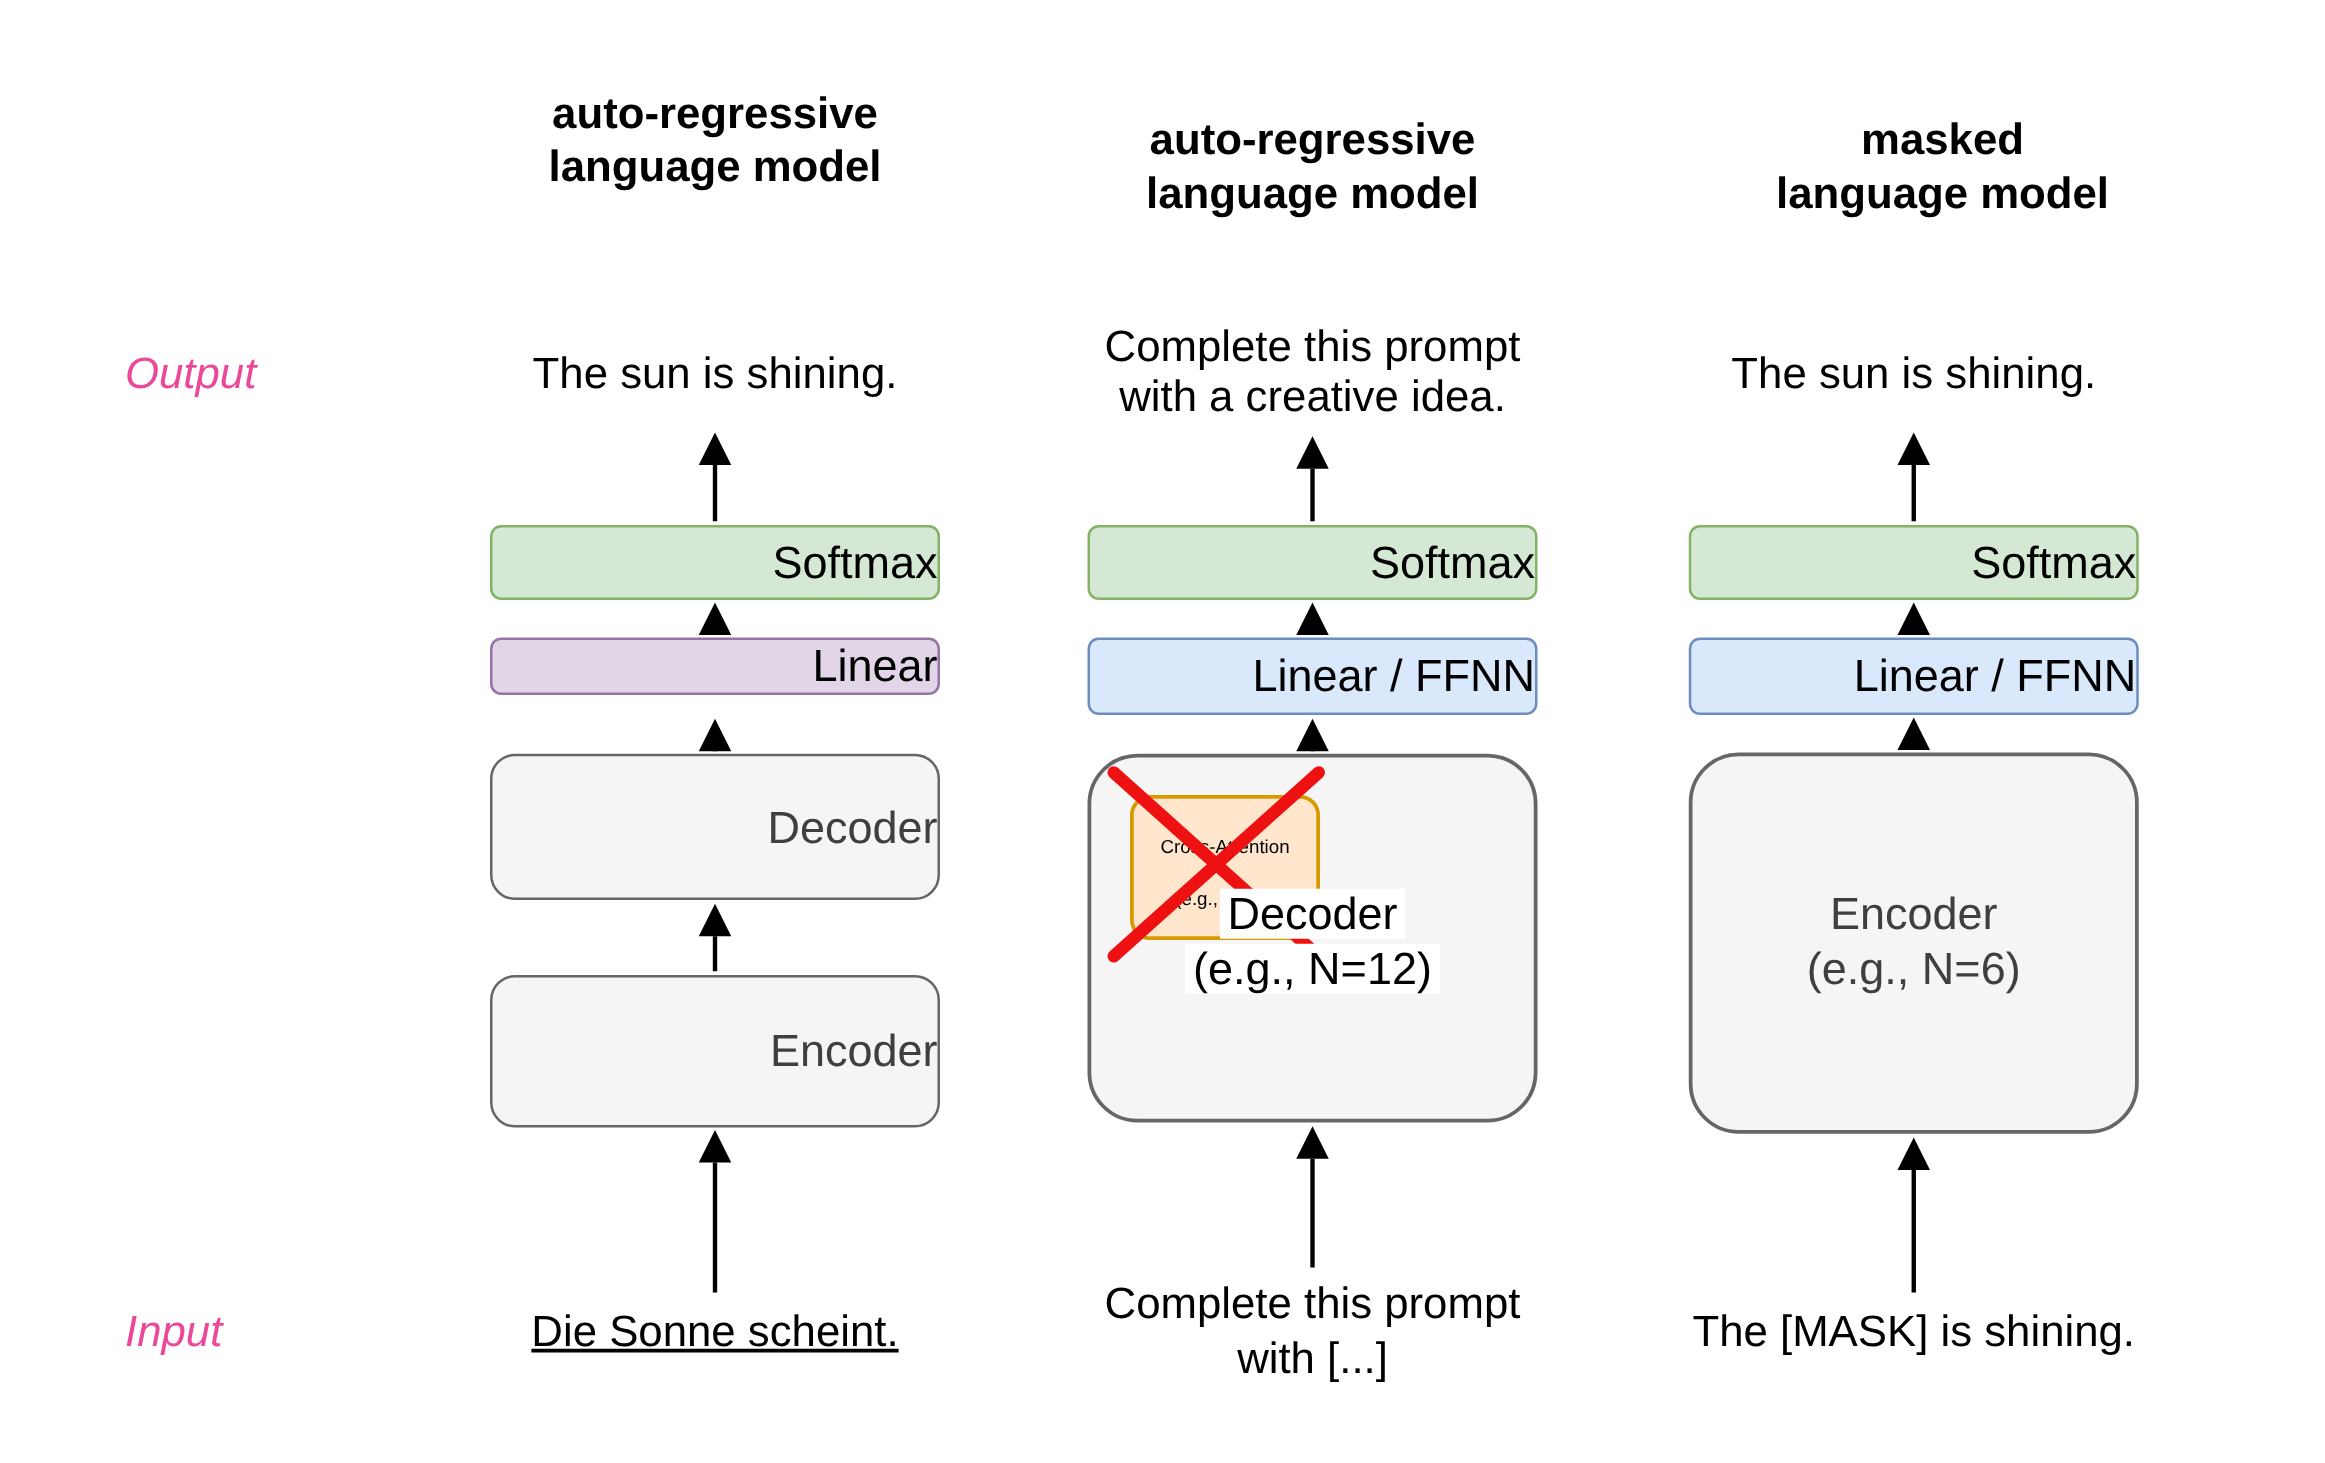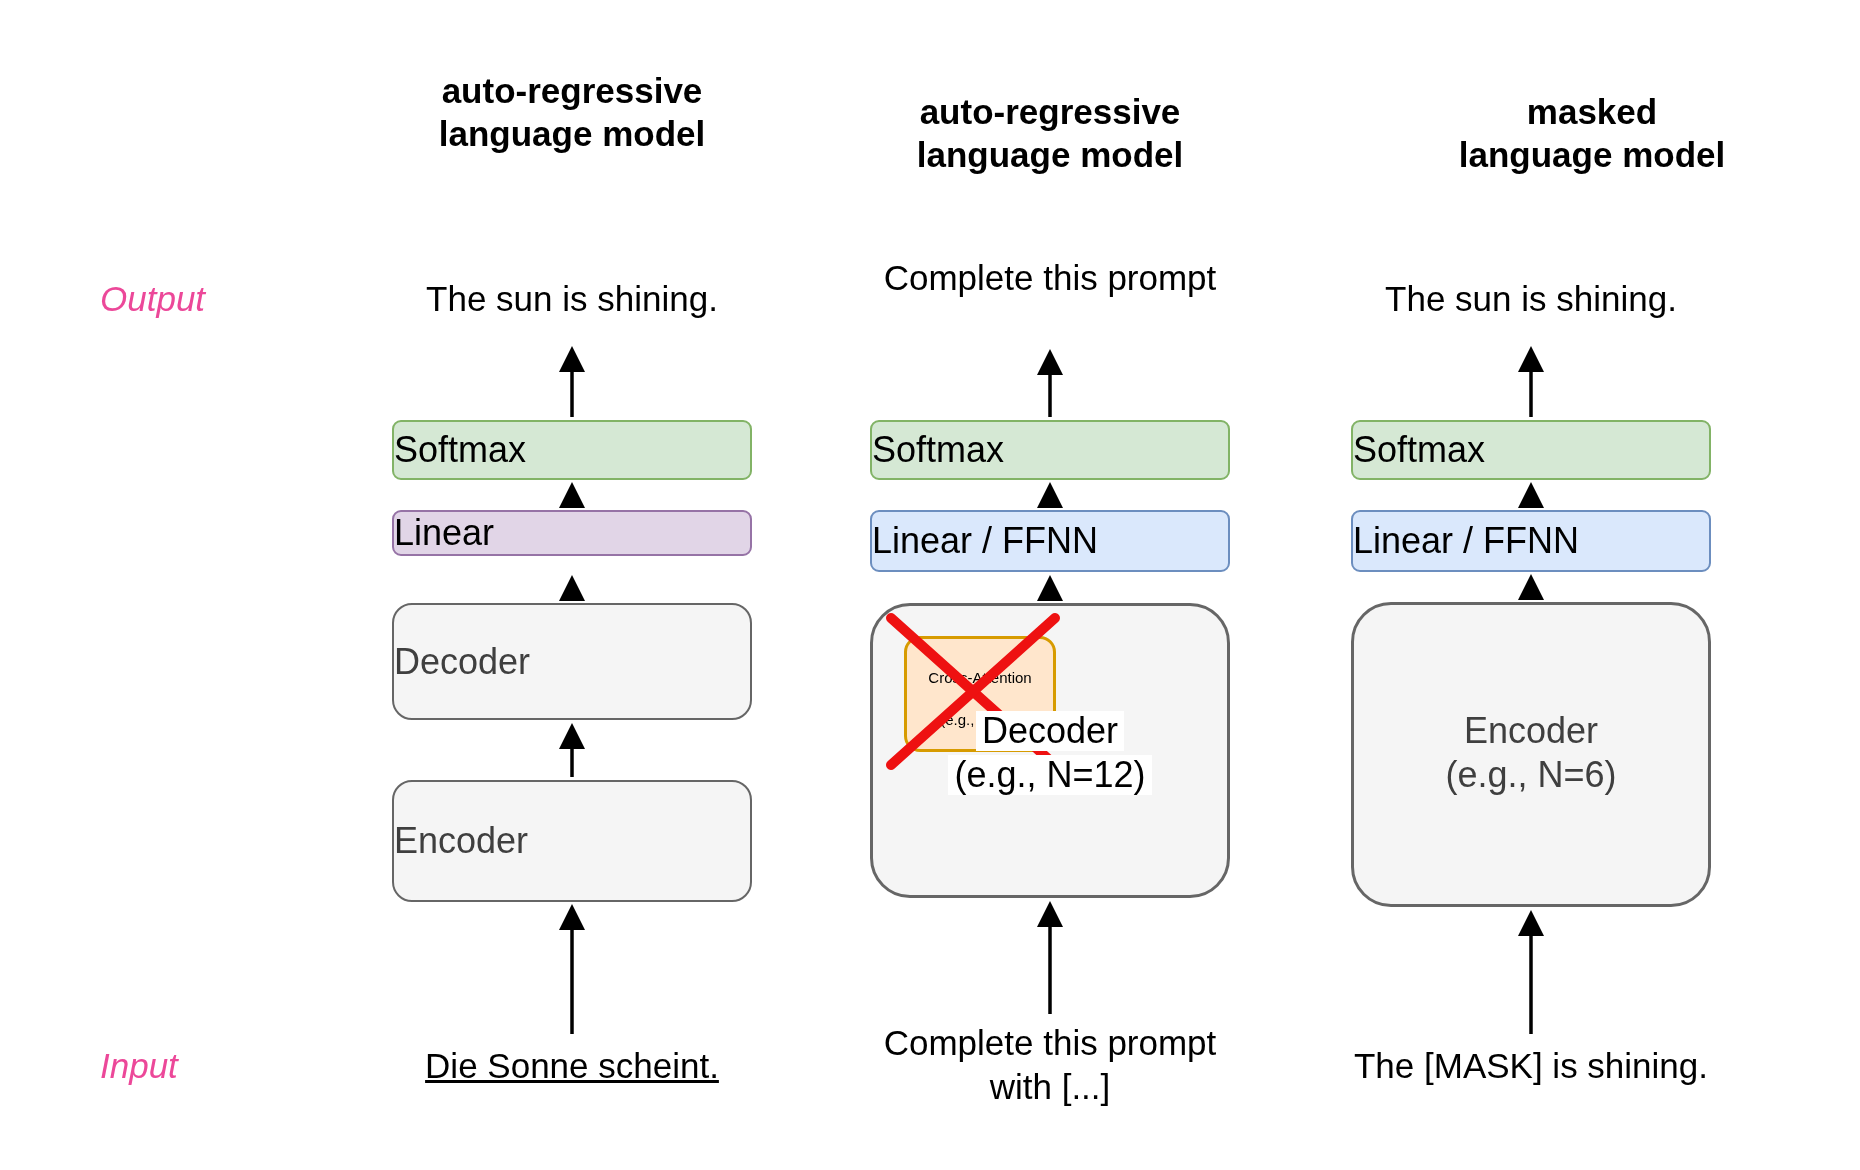--- a/index.html
+++ b/index.html
@@ -14,21 +14,21 @@
   .sent{
     position:absolute;font-size:35px;line-height:35px;text-align:center;color:#000;
   }
   .sent.ml40{line-height:40px;}
   .sent.ml44{line-height:44px;}
   .side-label{
     position:absolute;font-size:35px;line-height:35px;font-style:italic;color:#ec4899;
   }
   .box{
     position:absolute;box-sizing:border-box;border-radius:9px;
-    display:flex;align-items:center;justify-content:flex-start;
+    display:flex;align-items:center;justify-content:flex-end;
     font-size:36px;color:#000;z-index:1;
   }
   .box.green{background:var(--green_fill);border:2px solid var(--green_stroke);}
   .box.purple{background:var(--purple_fill);border:2px solid var(--purple_stroke);}
   .box.blue{background:var(--blue_fill);border:2px solid var(--blue_stroke);}
   .box.gray{background:var(--gray_fill);border:2px solid var(--gray_stroke);color:var(--label_dark);}
   .bigbox{
     position:absolute;box-sizing:border-box;border-radius:40px;
     background:var(--gray_fill);border:3px solid var(--gray_stroke);z-index:1;
   }
@@ -66,21 +66,21 @@
   .i1{left:392px;top:1048px;width:360px;text-decoration:underline;}
   
   .t2{left:870px;top:90px;width:360px;}
   .o2{left:830px;top:258px;width:440px;}
   .sm2{left:870px;top:420px;width:360px;height:60px;}
   .ln2{left:870px;top:510px;width:360px;height:62px;}
   .big2{left:870px;top:603px;width:360px;height:295px;}
   .lab2{top:103px;}
   .i2{left:830px;top:1021px;width:440px;}
   
-  .t3{left:1412px;top:90px;width:360px;}
+  .t3{left:1374px;top:90px;width:360px;}
   .o3{left:1351px;top:281px;width:360px;}
   .sm3{left:1351px;top:420px;width:360px;height:60px;}
   .ln3{left:1351px;top:510px;width:360px;height:62px;}
   .big3{left:1351px;top:602px;width:360px;height:305px;}
   .lab3{top:104px;}
   .i3{left:1311px;top:1048px;width:440px;}
   
   .sl-out{left:100px;top:281px;}
   .sl-in{left:100px;top:1048px;}
 </style>
@@ -168,20 +168,21 @@
     <span>Encoder</span>
   </div>
   <div class="sent i1">Die Sonne scheint.</div>
 
   <div class="title t2">
     <div>auto-regressive</div>
     <div>language model</div>
   </div>
   <div class="sent ml40 o2">
     <div>Complete this prompt</div>
+    <div>with a creative idea.</div>
   </div>
   <div class="box green sm2">
     <span>Softmax</span>
   </div>
   <div class="box blue ln2">
     <span>Linear / FFNN</span>
   </div>
   <div class="bigbox big2">
     <div class="crossbox">
       <div class="ca-line ca-l1">Cross-Attention</div>

